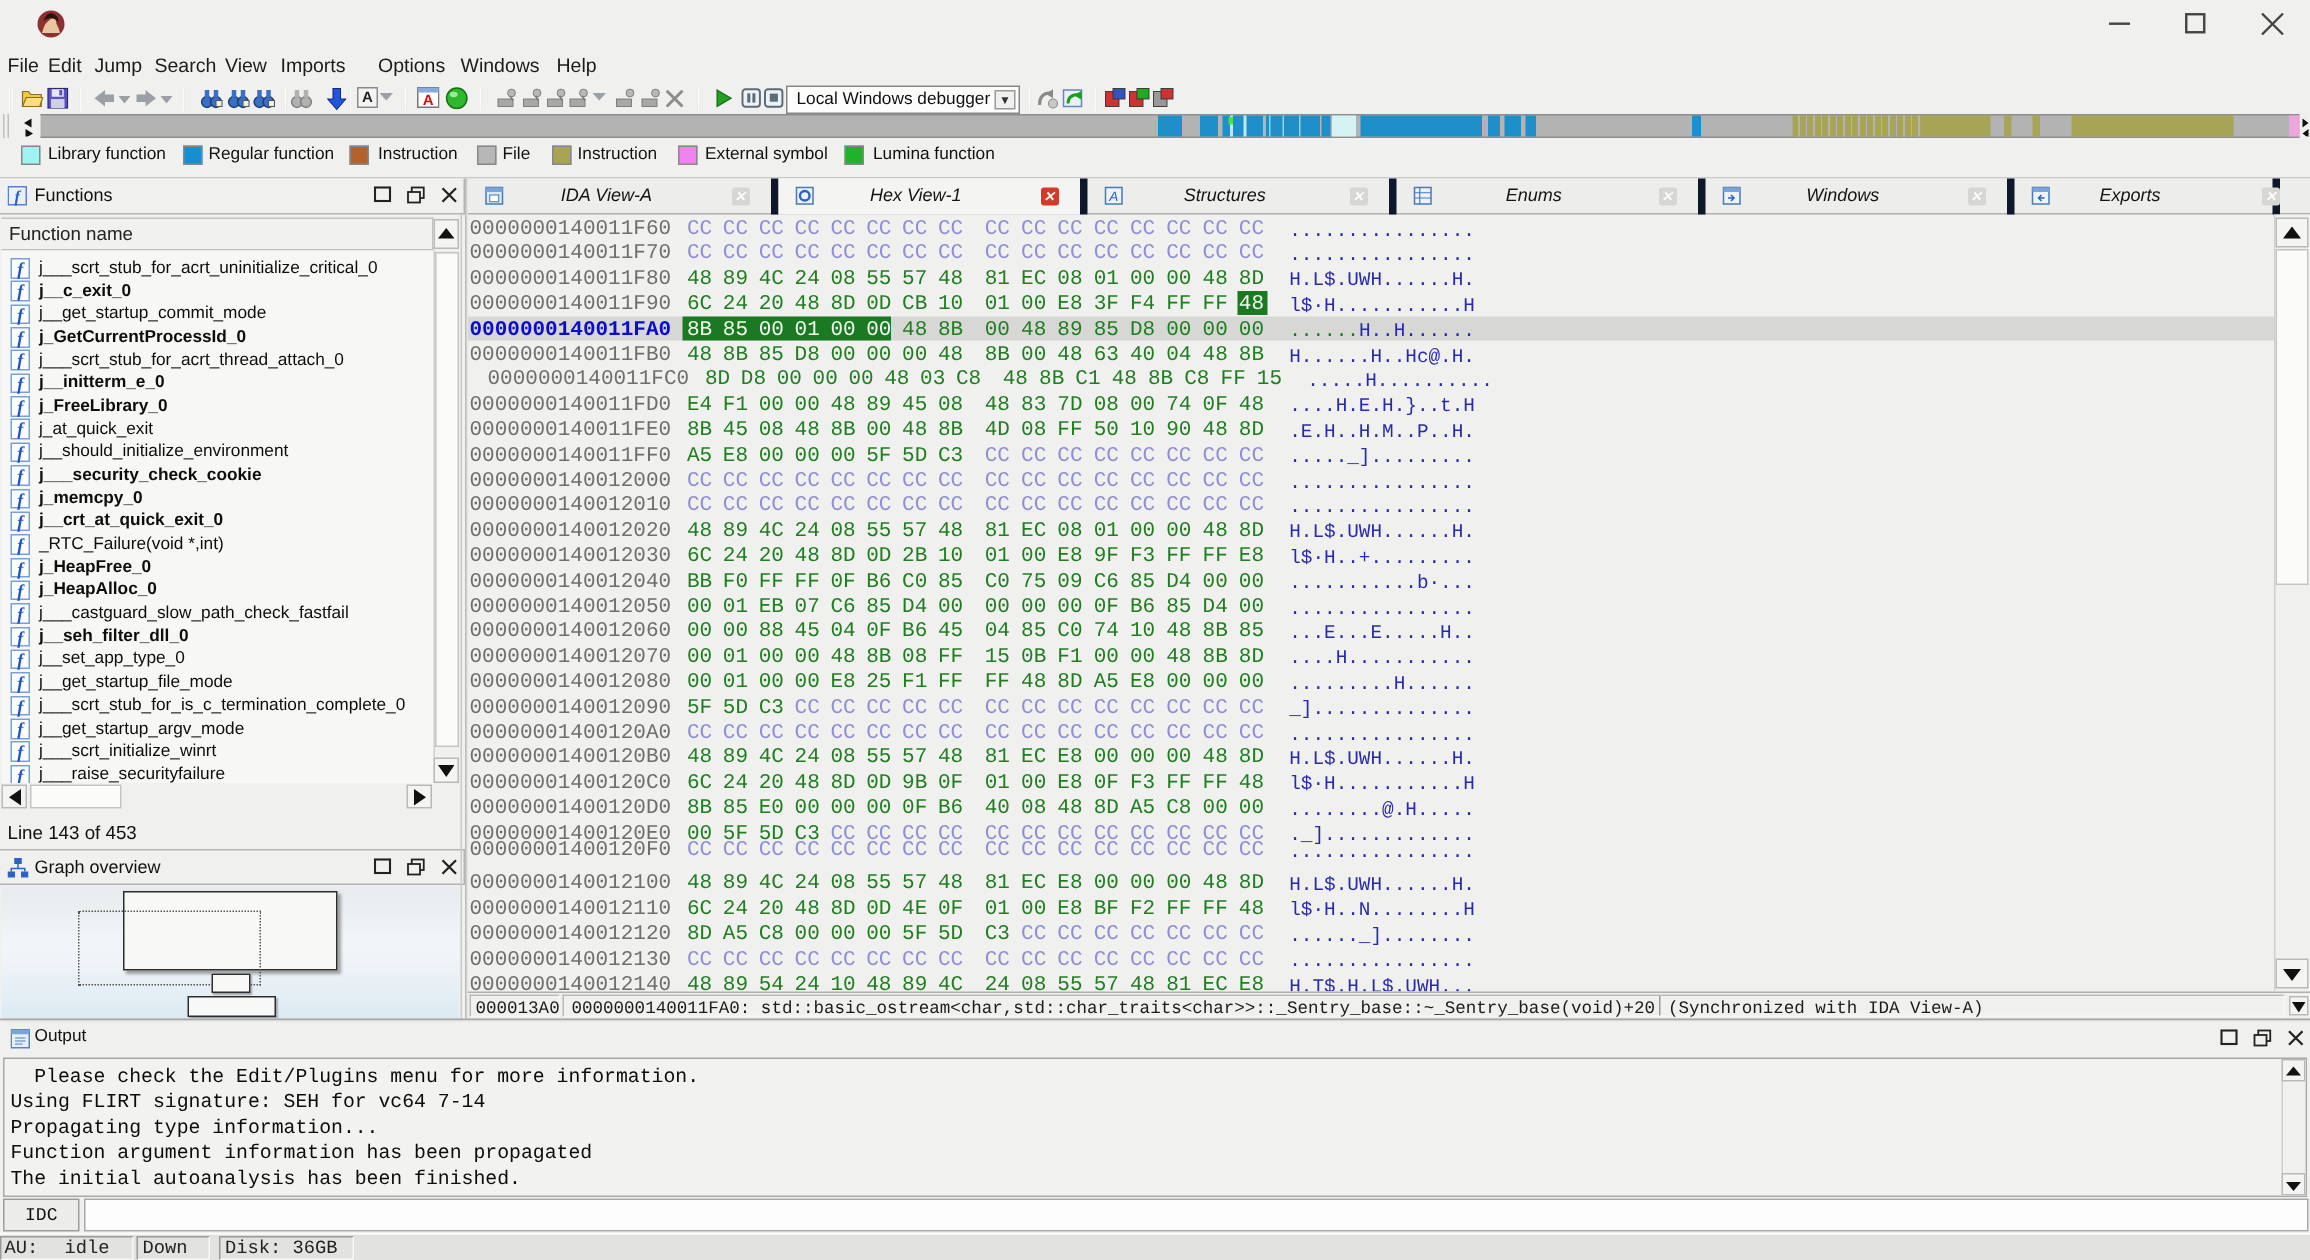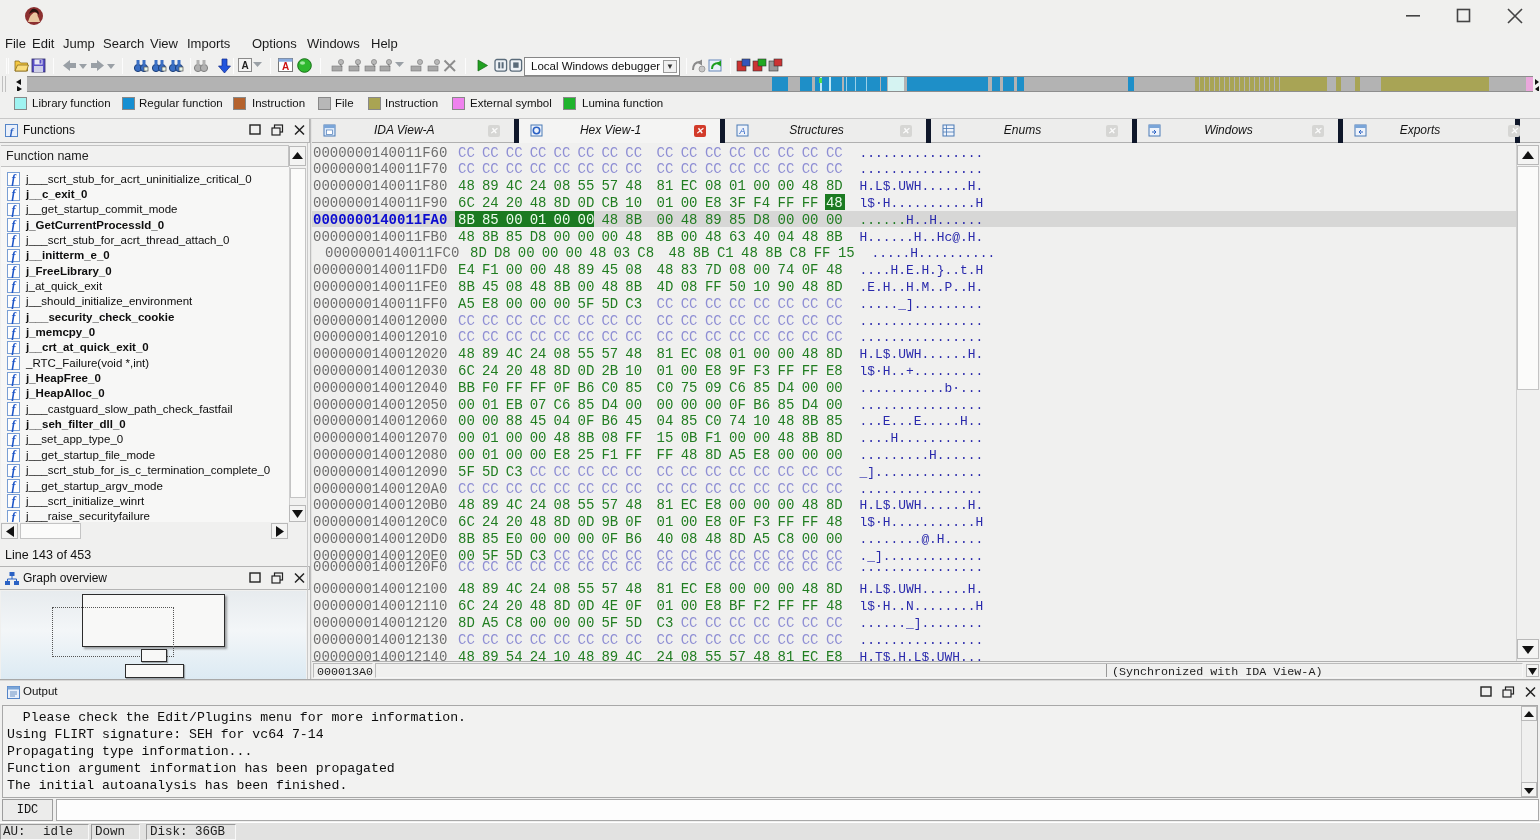--- a/index.html
+++ b/index.html
@@ -1117,20 +1117,21 @@
 <div class="sbb" style="left:1517px;top:145px;width:22px;height:20px"><svg width="12" height="9" style="margin-top:5px">
       <path d="M6 0 L12 8 L0 8 Z" fill="#111"></path>
     </svg></div>
 <div class="sbb" style="left:1517px;top:166px;width:22px;height:224px;background:#fbfbfa;border-color:#c4c4c4"></div>
 <div class="sbb" style="left:1517px;top:639px;width:22px;height:20px"><svg width="12" height="9" style="margin-top:5px">
       <path d="M6 9 L12 1 L0 1 Z" fill="#111"></path>
     </svg></div>
 <div class="abs" id="hexstatus">
 <div class="abs" style="left:1px;top:1px;width:60px;height:15px;border:1px solid #bbb;border-bottom-color:#f6f6f6;border-right-color:#f6f6f6;padding:1px 0 0 3px">000013A0</div>
 <div class="abs" style="left:63px;top:1px;width:1148px;height:15px;border:1px solid #bbb;border-bottom-color:#f6f6f6;border-right-color:#f6f6f6"></div>
+<span class="abs" style="left:69px;top:3px">0000000140011FA0: std::basic_ostream&lt;char,std::char_traits&lt;char&gt;&gt;::_Sentry_base::~_Sentry_base(void)+20</span>
 <div class="abs" style="left:794px;top:2px;width:1px;height:13px;background:#999"></div>
 <span class="abs" style="left:800px;top:3px">(Synchronized with IDA View-A)</span>
 <div class="sbb" style="left:1214px;top:2px;width:13px;height:13px"><svg width="9" height="7" style="margin-top:3px">
         <path d="M4.5 7 L9 0 L0 0 Z" fill="#111"></path>
       </svg></div>
 </div>
 <div class="abs" style="left:0;top:679px;width:1540px;height:2px;background:#d8d8d7;border-top:1px solid #a8a8a8"></div>
 <div class="phdr" style="left:0;top:681px;width:1540px;height:24px;border-bottom:none">
 <svg class="abs" style="left:7px;top:5px" width="14" height="14">
       <rect x="0.5" y="0.5" width="12" height="12" fill="#e9f0fb" stroke="#5585c8"></rect>

